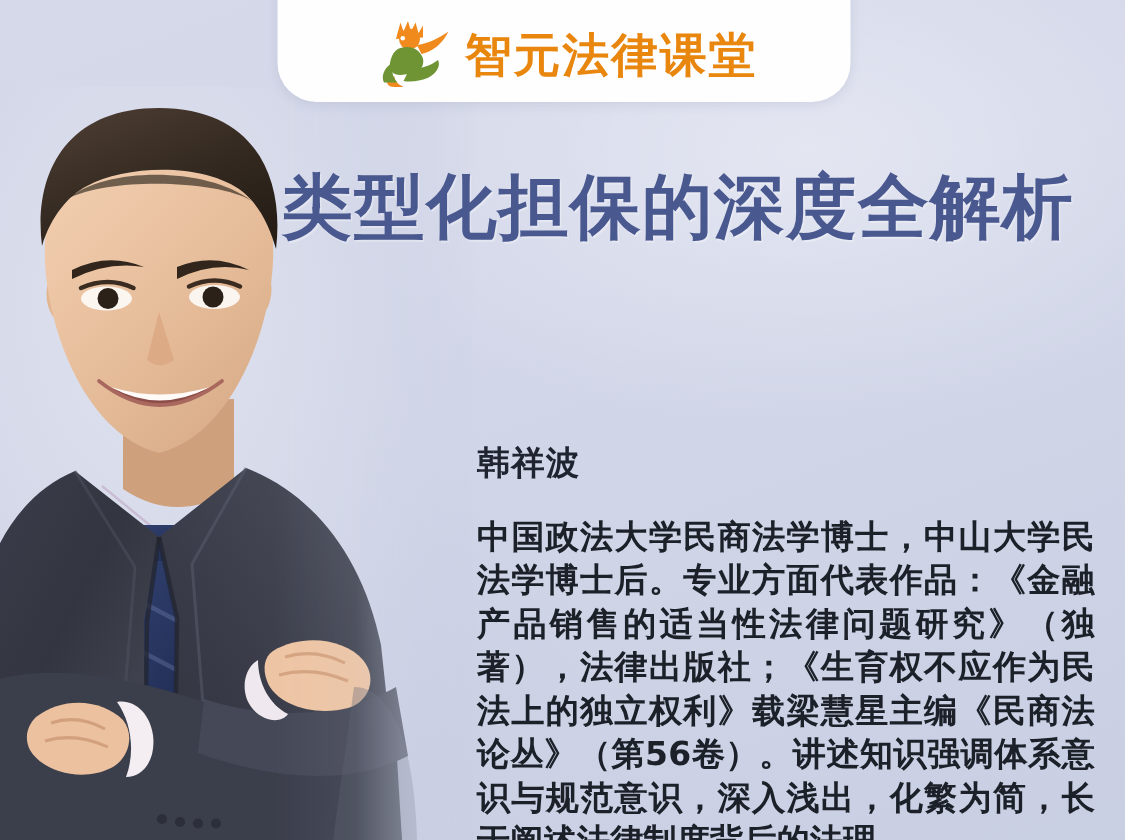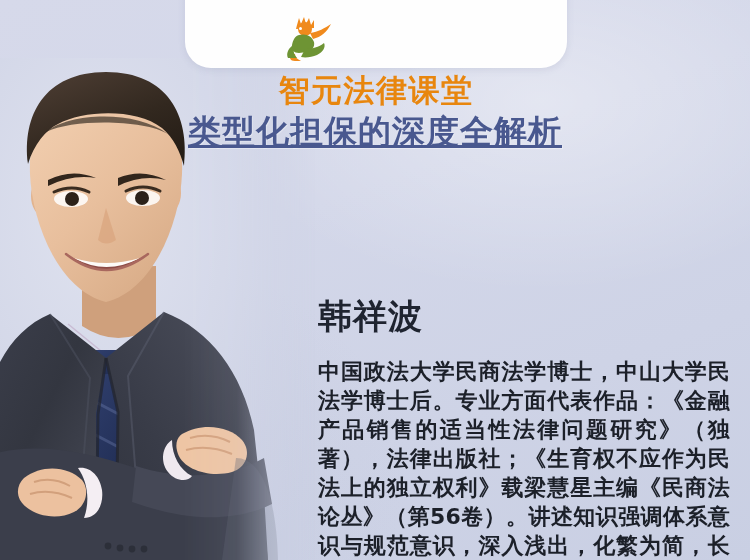--- a/index.html
+++ b/index.html
@@ -38,23 +38,23 @@
     border-radius: 0 0 26px 26px;
     box-shadow: 0 2px 7px rgba(92,100,140,0.13);
     display: flex;
     align-items: flex-end;
     justify-content: center;
     padding-bottom: 6px;
     box-sizing: border-box;
   }
   .logo-inner {
     display: flex;
+    align-items: center;
     gap: 7px;
     height: 50px;
-    flex-direction: column;
   }
   .logo-mark {
     width: 56px;
     height: 48px;
     flex: 0 0 56px;
     display: block;
   }
   .logo-text {
     font-size: 31px;
     font-weight: 700;
@@ -90,40 +90,39 @@
     font-weight: 700;
     color: #3a4f88;
     line-height: 1.06;
     letter-spacing: 2px;
     white-space: nowrap;
     text-shadow: 1px 1px 0 rgba(255,255,255,0.35);
     font-family: "DejaVu Sans", "Liberation Sans", sans-serif;
   }
   .title-sub {
     margin-top: 12px;
-    font-size: 33px;
+    font-size: 47px;
     font-weight: 700;
     color: #49588f;
     line-height: 1.08;
     letter-spacing: 1px;
     white-space: nowrap;
     text-shadow: 1px 1px 0 rgba(255,255,255,0.3);
     font-family: "DejaVu Sans", "Liberation Sans", sans-serif;
-    text-decoration: underline;
   }
 
   
   .instructor {
     position: absolute;
     left: 318px;
     top: 298px;
     width: 412px;
   }
   .instructor-name {
-    font-size: 34px;
+    font-size: 22px;
     font-weight: 700;
     color: #1f2430;
     letter-spacing: 1px;
     line-height: 1.1;
     font-family: "DejaVu Sans", "Liberation Sans", sans-serif;
   }
   .instructor-bio {
     margin-top: 22px;
     font-size: 22px;
     font-weight: 700;

